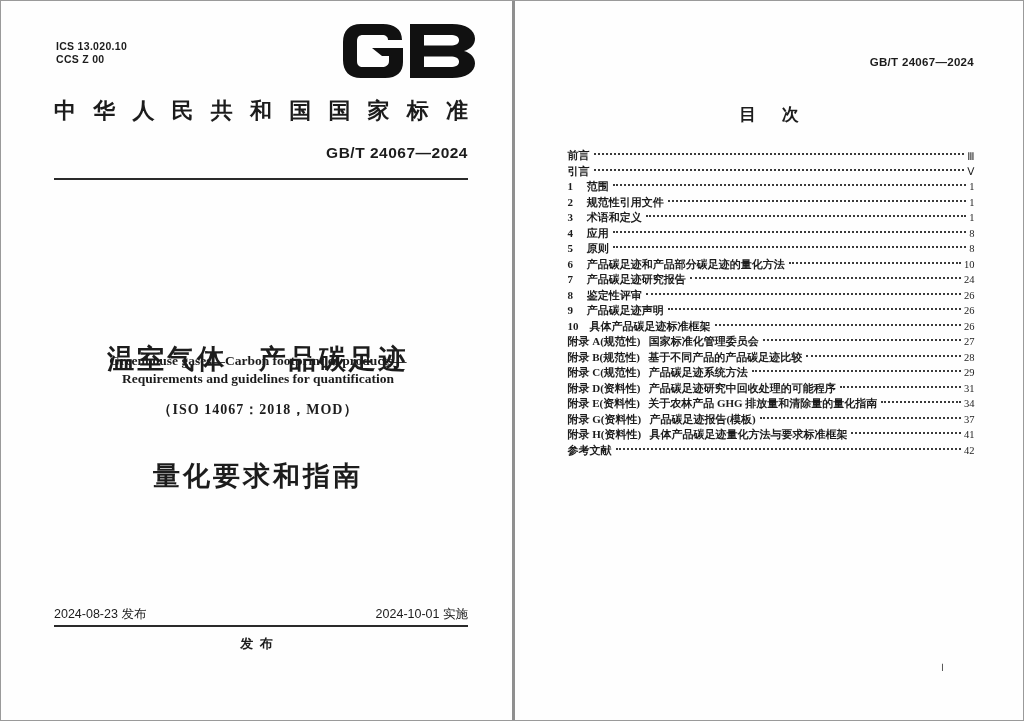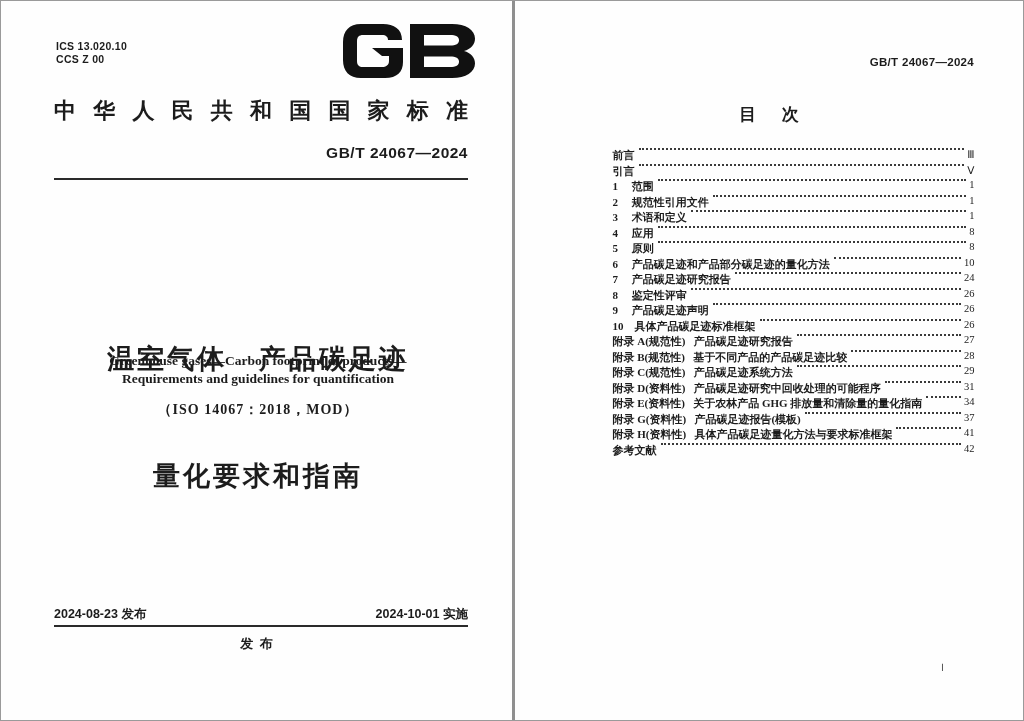--- a/index.html
+++ b/index.html
@@ -51,21 +51,21 @@
   .iso-ref {
     position:absolute; left:30px; top:400px; width:454px;
     text-align:center; font-weight:bold; font-size:14px; letter-spacing:1px;
     font-family:"Liberation Serif", serif;
   }
 
   .date-row {
     position:absolute; left:53px; top:605px; width:414px;
     display:flex; justify-content:space-between;
     font-family:"Liberation Sans", sans-serif;
-    font-weight:bold; font-size:12.5px; white-space:pre;
+    font-weight:normal; font-size:12.5px; white-space:pre;
   }
   .cover-rule2 { position:absolute; left:53px; top:624px; width:414px; height:2px; background:#2a2a2a; }
 
   .issuer-block {
     position:absolute; left:0; top:634px; width:511px;
     display:flex; justify-content:center; align-items:center;
   }
   .issuer-lines {
     font-weight:bold; font-size:15.5px; line-height:21px; letter-spacing:2px;
     text-align:center; font-family:"Liberation Serif", serif;
@@ -83,21 +83,21 @@
   }
   .toc-title {
     position:absolute; left:0; top:102px; width:509px;
     text-align:center; font-weight:bold; font-size:17px; white-space:pre;
     font-family:"Liberation Serif", serif;
   }
   .toc-list {
     position:absolute; left:53px; top:147px; width:407px;
     font-size:11px;
   }
-  .toc-row { display:flex; align-items:flex-start; height:15.5px;margin-left:45px; }
+  .toc-row { display:flex; align-items:center; height:15.5px; }
   .toc-label { white-space:pre; font-weight:bold; flex:none; }
   .toc-label em { font-style:italic; font-weight:bold; }
   .toc-leader { flex:1; border-bottom:2px dotted #3a3a3a; margin:0 3px 3px 4px; min-width:8px; }
   .toc-page { flex:none; font-weight:normal; font-size:10.5px; }
   .page-number {
     position:absolute; left:418px; top:661px; width:20px; text-align:center;
     font-size:10px; color:#555;
   }
 </style>
 </head>
@@ -214,21 +214,21 @@
           <span class="toc-label">9     产品碳足迹声明</span>
           <span class="toc-leader"></span>
           <span class="toc-page">26</span>
         </div>
         <div class="toc-row">
           <span class="toc-label">10    具体产品碳足迹标准框架</span>
           <span class="toc-leader"></span>
           <span class="toc-page">26</span>
         </div>
         <div class="toc-row">
-          <span class="toc-label">附录 A(规范性)   产品碳足迹研究报告</span>
+          <span class="toc-label">附录 A(规范性)   国家标准化管理委员会</span>
           <span class="toc-leader"></span>
           <span class="toc-page">27</span>
         </div>
         <div class="toc-row">
           <span class="toc-label">附录 B(规范性)   基于不同产品的产品碳足迹比较</span>
           <span class="toc-leader"></span>
           <span class="toc-page">28</span>
         </div>
         <div class="toc-row">
           <span class="toc-label">附录 C(规范性)   产品碳足迹系统方法</span>

